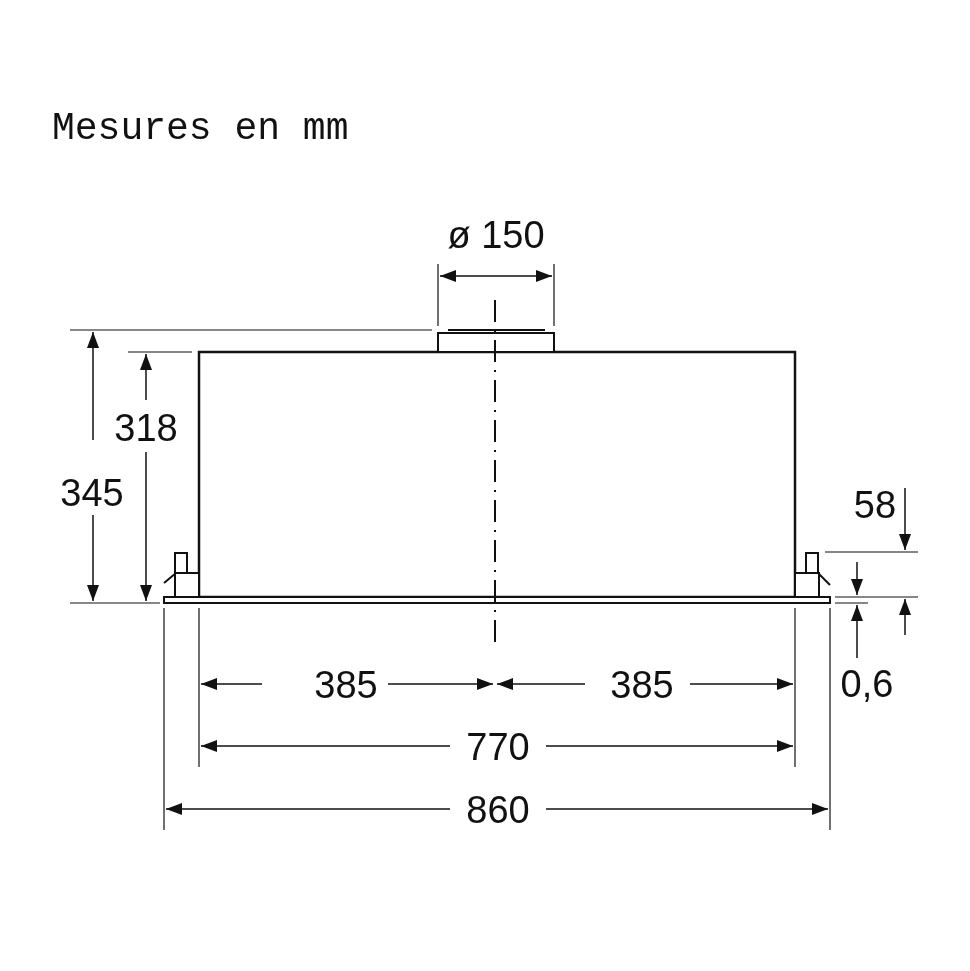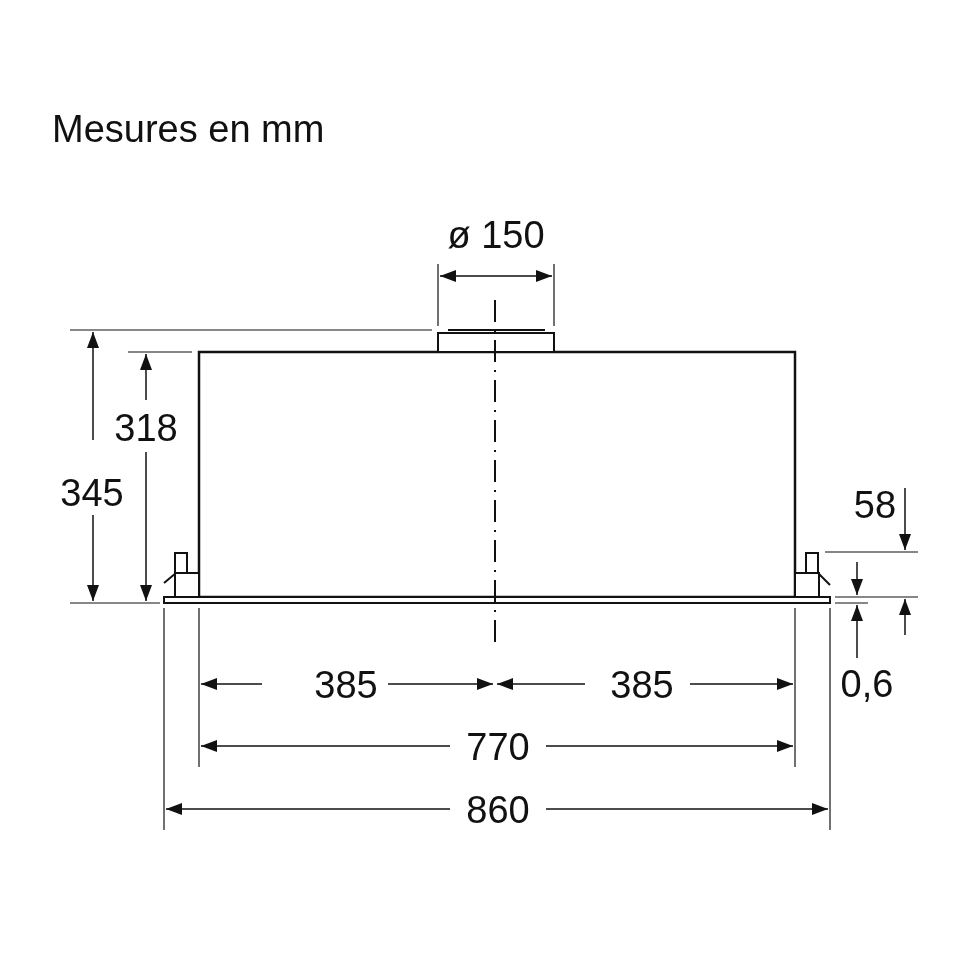--- a/index.html
+++ b/index.html
@@ -10,21 +10,21 @@
     body {
       width: 970px;
       height: 971px;
       position: relative;
       overflow: hidden;
     }
     .title {
       position: absolute;
       left: 52px;
       top: 110px;
-      font-family: Liberation Sans, sans-serif;
+      font-family: Liberation Mono, monospace;
       font-size: 38px;
       color: #111111;
       line-height: 1;
       white-space: nowrap;
     }
     svg.drawing {
       position: absolute;
       left: 0;
       top: 0;
     }

